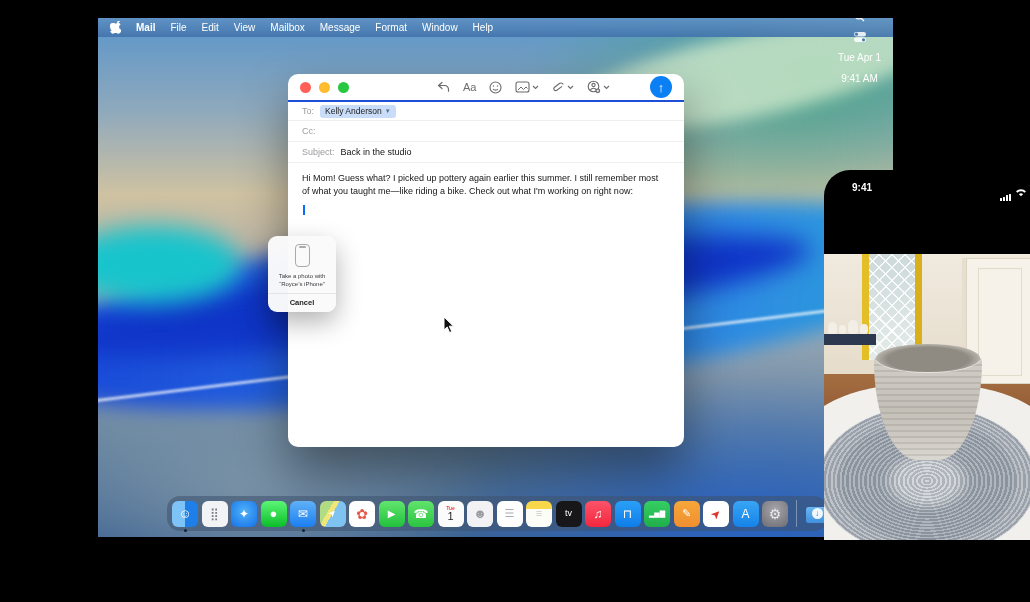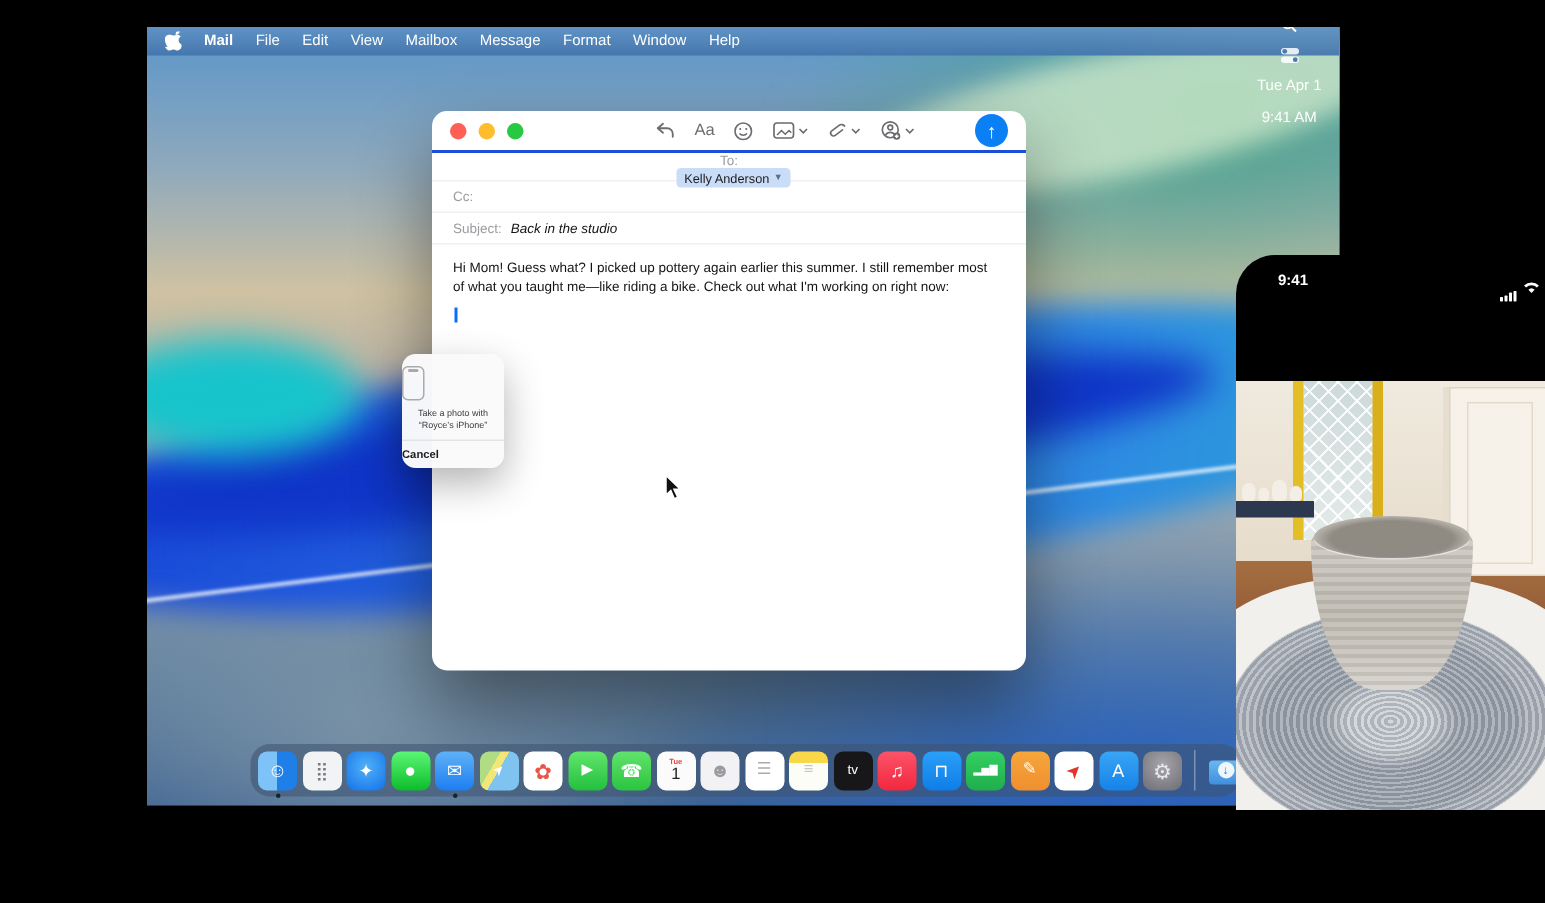--- a/index.html
+++ b/index.html
@@ -50,35 +50,35 @@
   .light { width:11px; height:11px; border-radius:50%; }
   .tools { display:flex; align-items:center; gap:13px; margin-left:88px; color:#6b6b70; }
   .tool { display:flex; align-items:center; gap:2px; }
   .aa { font-size:11px; color:#6b6b70; }
   .send-btn { margin-left:auto; width:22px; height:22px; border-radius:50%;
               display:flex; align-items:center; justify-content:center;
               color:#fff; font-size:13px; font-weight:bold; }
   .frow { display:flex; align-items:center; padding:0 14px; border-bottom:1px solid #efeff1;
           font-size:9px; color:#9b9ba0; }
   .frow .val { color:#141416; }
-  .row-to { height:19px;flex-direction:column; } .row-cc { height:21px; } .row-subject { height:21px; } .row-from { height:23px; }
+  .row-to { height:19px; } .row-cc { height:21px; } .row-subject { height:21px; } .row-from { height:23px; }
   .pill { display:flex; align-items:center; gap:3px; margin-left:6px;
           background:#c9ddf8; color:#1b1b1d; border-radius:3px;
           padding:1.5px 5px; font-size:8.5px; }
   .pill .chev { font-size:6px; color:#55708f; }
-  .row-subject .val, .row-from .val { margin-left:6px;font-style:italic; }
+  .row-subject .val, .row-from .val { margin-left:6px; }
   .row-from .val { margin-left:10px; }
   .mail-body { padding:9px 14px; font-size:9px; line-height:1.4; color:#151515; width:390px; }
   .caret { width:1.5px; height:10px; background:#0a6cff; margin:8px 0 0 1px; }
 
   
   .popup { position:absolute; left:170px; top:218px; width:68px; z-index:20;
            background:rgba(250,250,251,.98); border-radius:9px;
            box-shadow:0 10px 26px rgba(0,0,0,.30);
-           display:flex; flex-direction:column; }
+           display:flex; flex-direction:column; align-items:center; }
   .popup .phone-glyph { width:15px; height:23px; margin-top:8px;
            border:1.5px solid #a9a9ae; border-radius:4px; position:relative; }
   .popup .phone-glyph::before { content:""; position:absolute; left:3px; right:3px; top:1px;
            height:1.5px; background:#a9a9ae; border-radius:1px; }
   .popup .msg { font-size:6px; color:#3c3c40; text-align:center; margin-top:5px; line-height:1.35; }
   .popup .divider { width:100%; height:1px; background:#e4e4e7; margin-top:5px; }
   .popup .cancel { font-size:7.5px; font-weight:bold; color:#1c1c1e; padding:4px 0 5px; cursor:default; }
 
   
   .dock { position:absolute; left:69px; bottom:6px; width:660px; height:35px; z-index:15;

